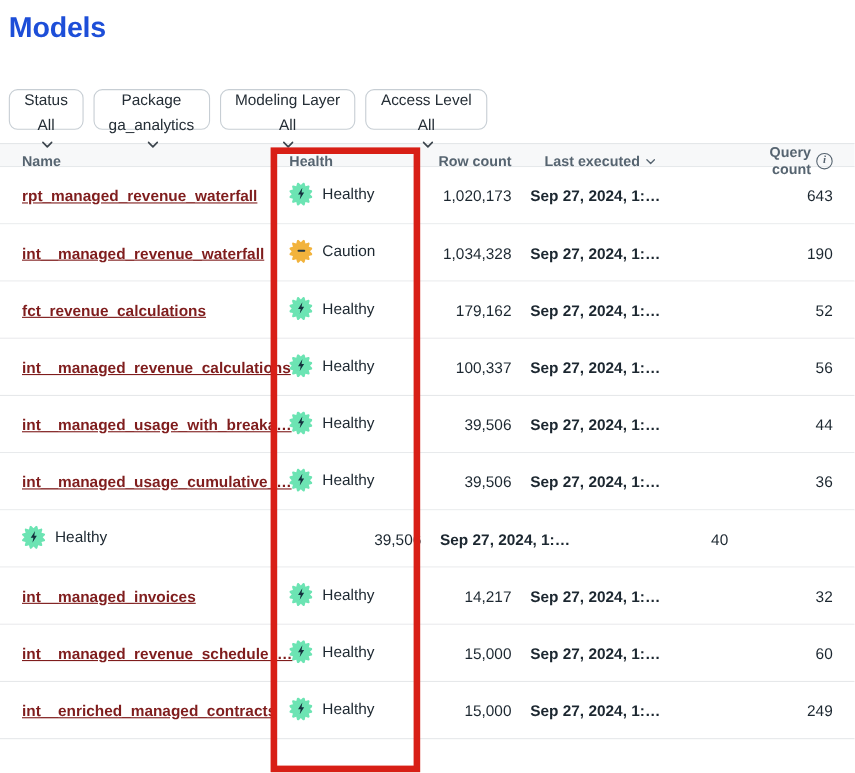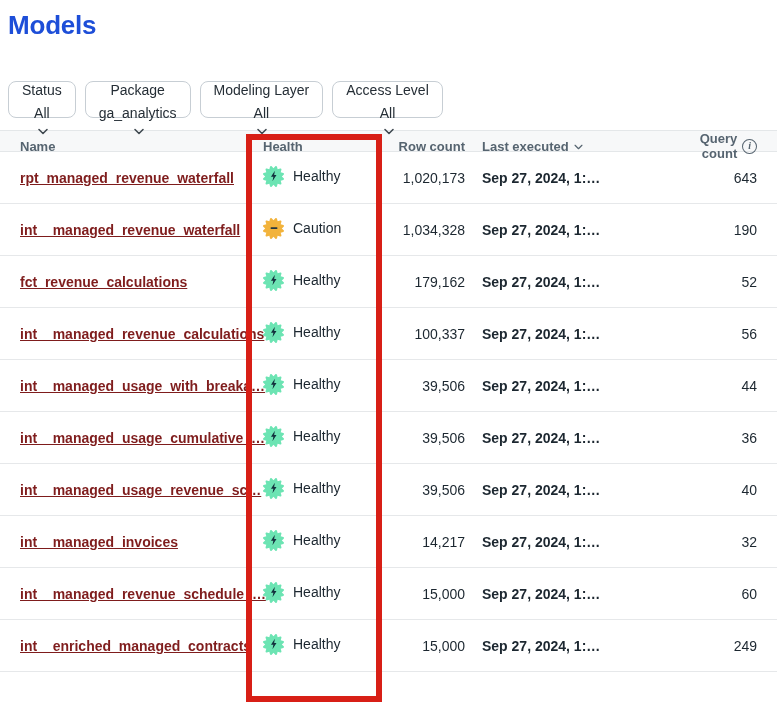--- a/index.html
+++ b/index.html
@@ -59,21 +59,21 @@
     height: 22px;
     background: #f7f8f9;
     border-top: 1px solid #e4e7e9;
     border-bottom: 1px solid #e4e7e9;
     font-size: 13px;
     font-weight: 700;
     color: #566470;
   }
   .th { display: flex; align-items: center; gap: 5px; }
   .th.right { justify-content: flex-end; text-align: right; }
-  .th.pad-left { padding-left: 17px; }
+  .th.pad-left { padding-left: 30px; }
   .sort-chev svg { display: block; margin-top: 1px; }
   .info-icon {
     width: 15px; height: 15px;
     border: 1.3px solid #566470;
     border-radius: 50%;
     display: inline-flex;
     align-items: center;
     justify-content: center;
     font-size: 10px;
     font-weight: 700;
@@ -331,23 +331,20 @@
         </span>
         <span class="health-label">Healthy</span>
       </span>
     </div>
     <div class="td num right row-count">39,506</div>
     <div class="td date-cell pad-left">Sep 27, 2024, 1:…</div>
     <div class="td num right query-count">36</div>
   </div>
 
   <div class="tr">
-    <div class="td name-cell">
-      <a class="model-link">int__managed_usage_revenue_sc…</a>
-    </div>
     <div class="td health-cell">
       <span class="health-badge healthy">
         <span class="badge-icon">
           <svg class="seal" viewBox="0 0 512 512" aria-hidden="true">
                   <path d="M458.622 255.92l45.985-45.005c13.708-12.977 7.316-36.039-10.664-40.339l-62.65-15.99 17.661-62.015c4.991-17.838-11.829-34.663-29.661-29.671l-61.994 17.667-15.984-62.663C337.085.312 314.05-6.042 301.09 7.646l-45.104 46.051-45.101-46.051c-12.975-13.71-36.01-7.306-40.219 10.257l-15.984 62.663-61.997-17.667c-17.836-4.972-34.648 11.824-29.658 29.671l17.661 62.015-62.65 15.99C.15 174.878-6.244 197.944 7.458 210.915l45.985 45.005-45.985 45.004c-13.703 12.975-7.313 36.039 10.664 40.339l62.65 15.99-17.661 62.015c-4.991 17.838 11.829 34.663 29.661 29.671l61.994-17.667 15.984 62.655c4.439 18.575 27.696 24.018 40.219 10.374l45.104-46.051 45.104 46.051c12.564 13.696 35.782 8.129 40.219-10.374l15.984-62.655 61.994 17.667c17.836 4.972 34.648-11.824 29.661-29.671l-17.661-62.015 62.65-15.99c17.977-4.3 24.371-27.362 10.664-40.339l-45.985-45.004z"></path>
                 </svg>
           <svg class="glyph bolt" viewBox="0 0 24 24" aria-hidden="true">
                   <path d="M13.6 2.2 L6.4 13.6 h4.4 L9.2 21.8 l7.4-11.7 h-4.3 L13.6 2.2 Z"></path>
                 </svg>
 

